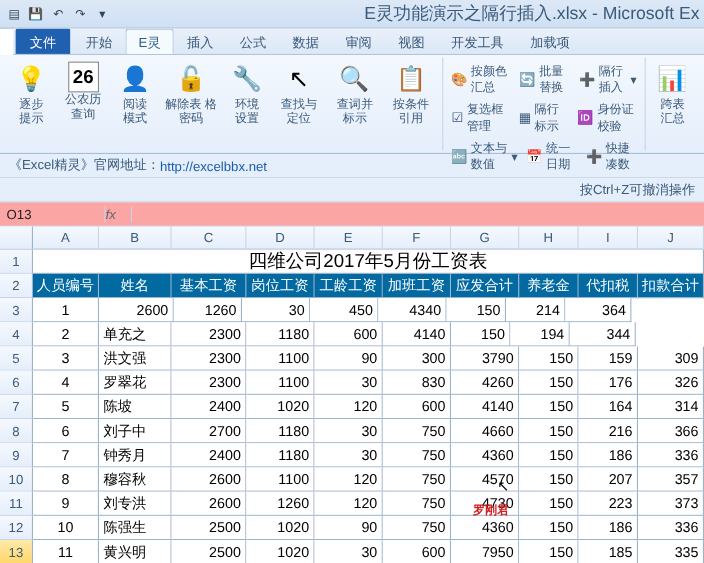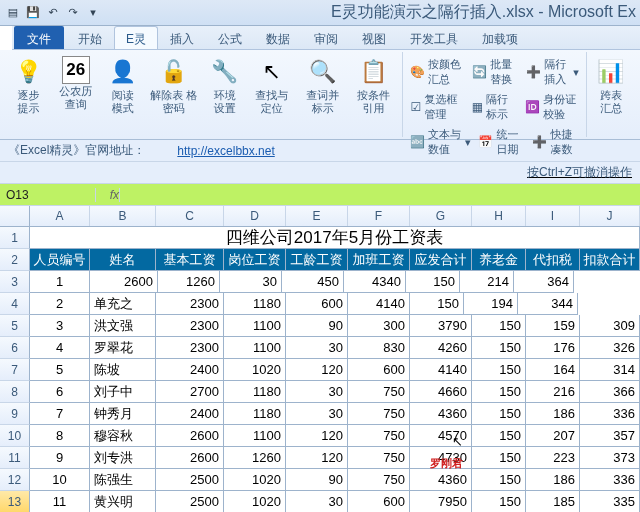--- a/index.html
+++ b/index.html
@@ -22,28 +22,28 @@
 .ribbon-group { display: flex; flex-direction: column; align-items: center; padding: 2px 4px; border-right: 1px solid #c8d6e8; }
 .big-btn { display: flex; flex-direction: column; align-items: center; gap: 1px; padding: 2px 4px; cursor: pointer; }
 .big-btn .ico { width: 32px; height: 32px; display: flex; align-items: center; justify-content: center; font-size: 22px; }
 .big-btn .lbl { font-size: 11px; color: #3b5a7a; text-align: center; line-height: 13px; }
 .small-btn { display: flex; align-items: center; gap: 3px; padding: 1px 3px; cursor: pointer; font-size: 11px; color: #3b5a7a; }
 .small-btn .ico { width: 16px; height: 16px; display: flex; align-items: center; justify-content: center; font-size: 12px; }
 .ribbon-row { display: flex; gap: 2px; }
 
 
 .infobar { height: 22px; background: #e5eefb; border-bottom: 1px solid #c8d6e8; display: flex; align-items: center; padding: 0 8px; font-size: 12px; }
-.infobar .link { color: #1a5cb0; text-decoration: underline; cursor: pointer; margin-left: 32px; }
+.infobar .link { color: #1a5cb0; cursor: pointer; }
 .infobar .lbl { color: #3b5a7a; }
-.infobar.right { justify-content: flex-end; text-decoration: underline; }
-
-
-.fbar { height: 22px; background: #bef264; border-bottom: 1px solid #c8d6e8; display: flex; align-items: center; }
+.infobar.right { justify-content: flex-end; }
+
+
+.fbar { height: 22px; background: #fca5a5; border-bottom: 1px solid #c8d6e8; display: flex; align-items: center; }
 .namebox { width: 96px; border-right: 1px solid #c8d6e8; padding: 0 6px; font-size: 12px; color: #222; }
-.fx { width: 24px; text-align: right; color: #666; font-style: italic; border-right: 1px solid #c8d6e8; }
+.fx { width: 24px; text-align: left; color: #666; font-style: italic; border-right: 1px solid #c8d6e8; }
 .formula-input { flex: 1; padding: 0 6px; font-size: 12px; }
 
 
 .grid-wrap { position: relative; }
 .colheads { display: flex; background: linear-gradient(#f5f9fe,#e5eefb); border-bottom: 1px solid #9db3cc; }
 .corner { width: 30px; height: 20px; border-right: 1px solid #9db3cc; background: linear-gradient(#f5f9fe,#e5eefb); }
 .colhead { height: 20px; border-right: 1px solid #c8d6e8; display: flex; align-items: center; justify-content: center; font-size: 12px; color: #3b5a7a; cursor: pointer; }
 .row { display: flex; height: 22px; }
 .rowhead { width: 30px; background: linear-gradient(#f5f9fe,#e5eefb); border-right: 1px solid #9db3cc; border-bottom: 1px solid #c8d6e8; display: flex; align-items: center; justify-content: center; font-size: 12px; color: #3b5a7a; cursor: pointer; }
 .rowhead.sel { background: linear-gradient(#ffe9a8,#ffd86b); }

